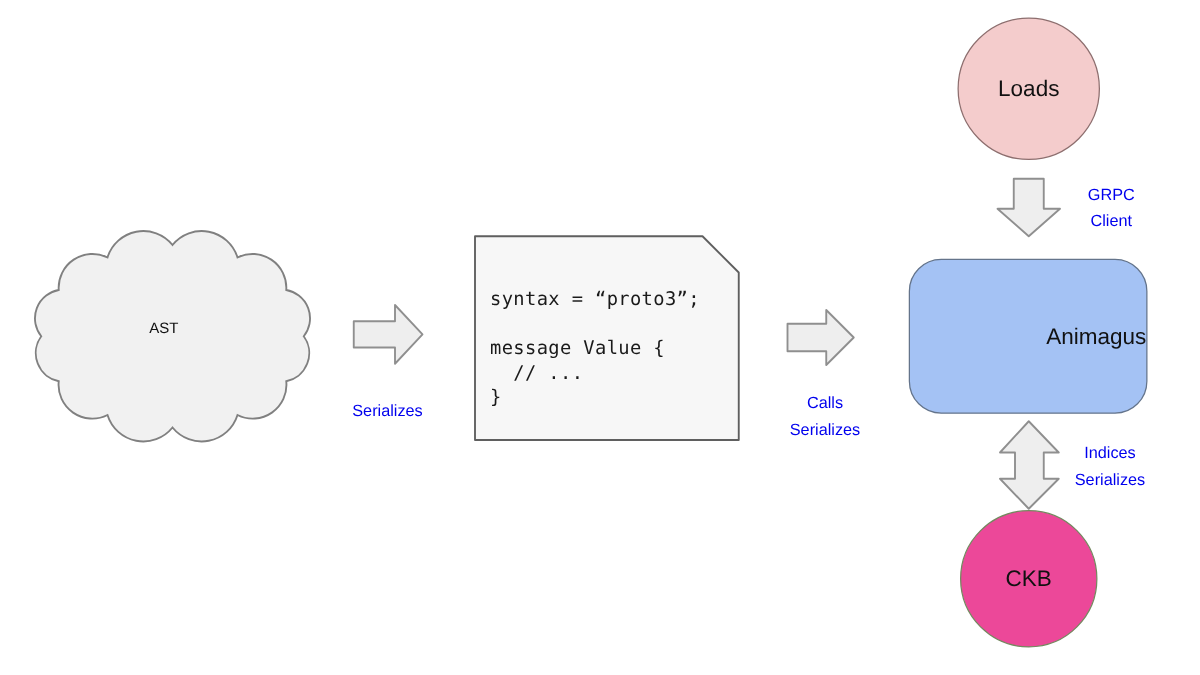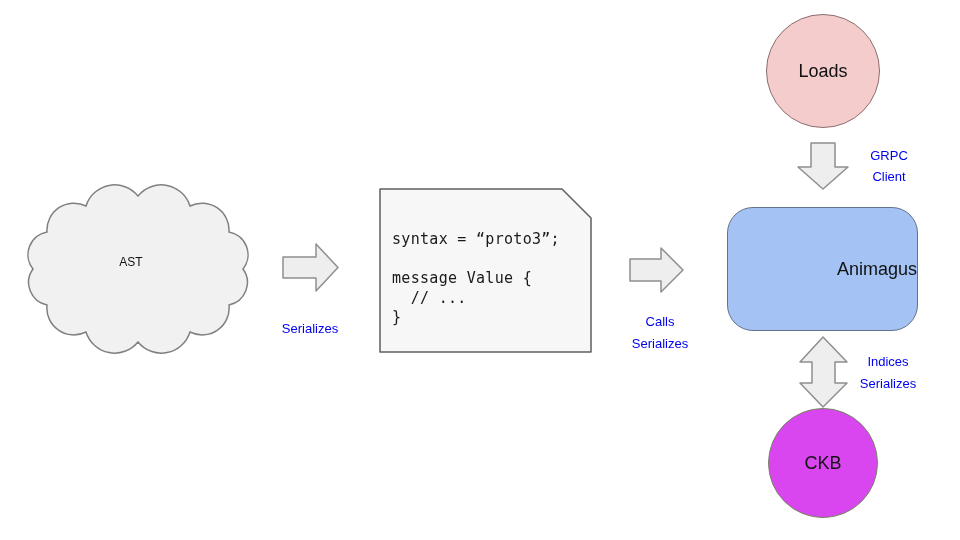--- a/index.html
+++ b/index.html
@@ -53,21 +53,21 @@
   .client-circle {
     left: 766px; top: 14px; width: 114px; height: 114px;
     background: #f4cccc; border: 1.5px solid #8d6e6e; border-radius: 50%;
   }
   .animagus-rect {
     left: 727px; top: 207px; width: 191px; height: 124px;
     background: #a4c2f4; border: 1.5px solid #64748b; border-radius: 26px; justify-content: flex-end;
   }
   .ckb-circle {
     left: 768px; top: 408px; width: 110px; height: 110px;
-    background: #d946ef; border: 1.5px solid #74885f; border-radius: 50%;
+    background: #ec4899; border: 1.5px solid #74885f; border-radius: 50%;
   }
 
   
   .serializes-label { left: 255px; top: 321px; width: 110px; }
   .loads-label      { left: 608px; top: 311px; width: 104px; line-height: 22px; }
   .grpc-label       { left: 848px; top: 145px; width: 82px;  line-height: 21px; }
   .indices-label    { left: 836px; top: 351px; width: 104px; line-height: 22px; }
 </style>
 </head>
 <body>

